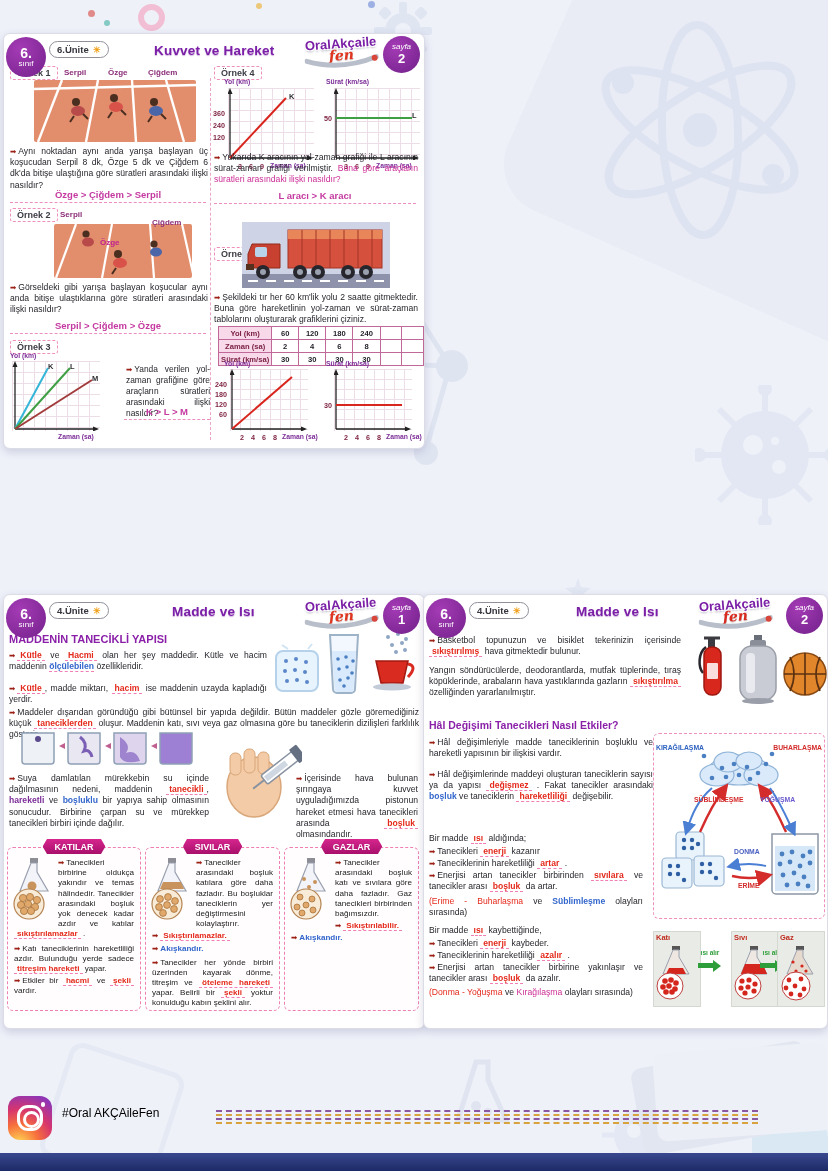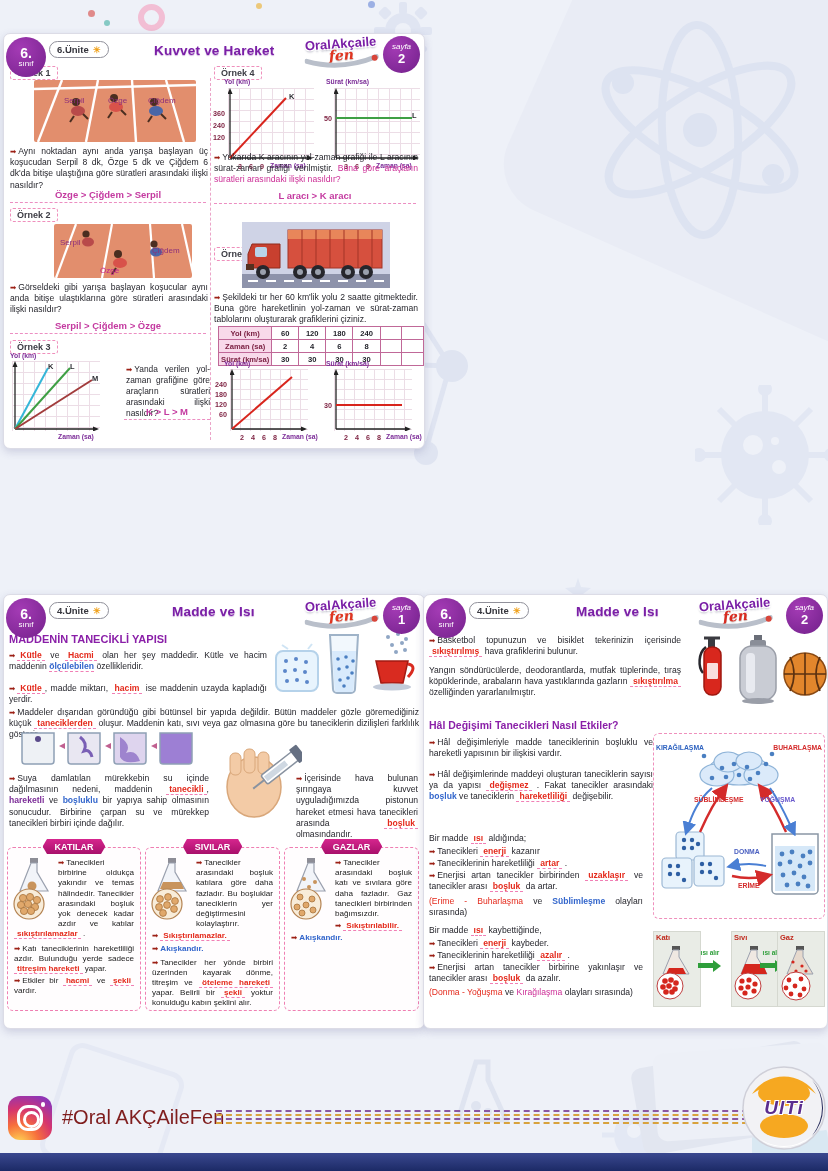--- a/index.html
+++ b/index.html
@@ -29,21 +29,21 @@
   .q{position:absolute;font-size:8.6px;line-height:1.3;color:#1f1f26;text-align:justify;}
   .seg-arrow{color:#9c1f14;font-size:7.5px;margin-right:2px;}
   .seg-blank{color:#e42a1c;font-weight:bold;border-bottom:1.2px dashed #f17fb5;padding:0 3px;}
   .seg-purple{color:#7c2d98;font-weight:bold;}
   .seg-blue{color:#3366cc;font-weight:bold;margin-top:8px;}
   .seg-blueu{color:#3366cc;font-weight:bold;border-bottom:1.2px dashed #f17fb5;}
   .seg-magenta{color:#cc2d96;}
   .seg-red{color:#e42a1c;}
   .answer{position:absolute;text-align:center;color:#c43aa0;font-weight:bold;font-size:9.5px;border-bottom:1.2px dashed #ec8ec2;padding-bottom:2px;}
   .phead{position:absolute;font-weight:bold;color:#8a1fa8;}
-  .runner-name{position:absolute;font-size:8px;font-weight:normal;color:#8c2f7a;z-index:2;margin-top:28px;}
+  .runner-name{position:absolute;font-size:8px;font-weight:bold;color:#8c2f7a;z-index:2;}
   
   .graph{position:absolute;}
   .plot{position:absolute;background-image:linear-gradient(#ecdde6 1px,transparent 1px),linear-gradient(90deg,#ecdde6 1px,transparent 1px);background-size:11px 11px;}
   .plot svg{position:absolute;left:0;top:0;}
   .gl{position:absolute;font-size:6.8px;font-weight:bold;color:#7c2d98;white-space:nowrap;}
   .gt{position:absolute;font-size:7.2px;font-weight:bold;color:#7c1f3f;white-space:nowrap;}
   .gname{position:absolute;font-size:7.5px;font-weight:bold;color:#2e2e34;}
   
   .tb{position:absolute;border-collapse:collapse;background:#fff;}
   .tb td{border:1px solid #c06898;height:12px;font-size:7.6px;text-align:center;padding:0 1px;}
@@ -65,21 +65,21 @@
   .garrow:after{content:"";position:absolute;right:-7px;top:-3.5px;border-left:8px solid #2e9e3a;border-top:6px solid transparent;border-bottom:6px solid transparent;}
   
   .section-head{position:absolute;width:828px;text-align:center;font-size:21px;font-weight:bold;}
   .section-head .unit{color:#29a9e1;}
   .section-head .rest{color:#3c3c42;}
   
   .ig{position:absolute;width:44px;height:44px;border-radius:12px;background:radial-gradient(circle at 25% 110%,#fdc651 8%,#f7703c 34%,#d6356d 60%,#9035b5 88%);}
   .ig:before{content:"";position:absolute;inset:9px;border:3px solid #fff;border-radius:11px;}
   .ig:after{content:"";position:absolute;left:50%;top:50%;width:11px;height:11px;margin:-7px;border:3px solid #fff;border-radius:50%;}
   .ig .dot{position:absolute;right:7px;top:6px;width:4.5px;height:4.5px;background:#fff;border-radius:50%;}
-  .hashtag{position:absolute;font-size:20px;color:#7f1d1d;}
+  .hashtag{position:absolute;font-size:12px;color:#000000;}
   .dashline{position:absolute;}
   .dashrow{height:0;border-top:2px dashed #8a57a0;margin-bottom:2px;}
   .dashrow.orange{border-top-color:#d8a23c;}
   .graycard{position:absolute;background:#e2e6f0;border-radius:10px;}
   .ulti{position:absolute;}
   .ulti .txt{position:absolute;left:0;right:0;top:31px;text-align:center;font-size:19px;font-weight:bold;font-style:italic;color:#5b2d8e;text-shadow:-1px -1px 0 #fff,1px -1px 0 #fff,-1px 1px 0 #fff,1px 1px 0 #fff;letter-spacing:1px;}
   .bottombar{position:absolute;left:0;top:1153px;width:828px;height:18px;background:linear-gradient(#3a488f,#1c2a66);}
 </style>
 </head>
 <body>
@@ -632,21 +632,21 @@
           <circle cx="70" cy="5" r="3" fill="#d8453a"></circle>
         </svg>
       <span class="bmain">OralAkçaile</span>
       <span class="bsub" style="color:#d92b20;">fen</span>
     </div>
     <div class="badge-page" style="left:362px;top:2px;">
       <span class="l">sayfa</span>
       <span class="n">2</span>
     </div>
 
-    <div class="q" style="left:5px;top:40px;width:252px;"><span class="seg seg-arrow">➡</span><span class="seg seg-plain">Basketbol topunuzun ve bisiklet tekerinizin içerisinde </span><span class="seg seg-blank">sıkıştırılmış</span><span class="seg seg-plain"> hava grafiklerini bulunur.</span></div>
+    <div class="q" style="left:5px;top:40px;width:252px;"><span class="seg seg-arrow">➡</span><span class="seg seg-plain">Basketbol topunuzun ve bisiklet tekerinizin içerisinde </span><span class="seg seg-blank">sıkıştırılmış</span><span class="seg seg-plain"> hava gitmektedir bulunur.</span></div>
     <div class="q" style="left:5px;top:70px;width:252px;"><span class="seg seg-plain">Yangın söndürücülerde, deodorantlarda, mutfak tüplerinde, tıraş köpüklerinde, arabaların hava yastıklarında gazların </span><span class="seg seg-blank">sıkıştırılma</span><span class="seg seg-plain"> özelliğinden yararlanılmıştır.</span></div>
 
     <svg class="abs" style="left:272px;top:36px;" width="32" height="74" viewBox="0 0 32 74">
       <path d="M10,16 C2,22 2,36 7,42" fill="none" stroke="#26262c" stroke-width="2.5"></path>
       <rect x="12" y="8" width="7" height="9" fill="#3a3a40"></rect>
       <line x1="8" y1="7" x2="24" y2="7" stroke="#3a3a40" stroke-width="3"></line>
       <rect x="8" y="16" width="17" height="48" rx="8" fill="#d8271d" stroke="#a01910" stroke-width="1.5"></rect>
       <rect x="11" y="32" width="11" height="16" rx="1" fill="#fff" opacity=".85"></rect>
     </svg>
     <svg class="abs" style="left:310px;top:40px;" width="48" height="70" viewBox="0 0 48 70">
@@ -751,21 +751,21 @@
       <span class="dlab" style="right:2px;top:10px;color:#d42b2b;">BUHARLAŞMA</span>
       <span class="dlab" style="left:40px;top:62px;color:#d42b2b;">SÜBLİMLEŞME</span>
       <span class="dlab" style="left:106px;top:62px;color:#6a5acd;">YOĞUŞMA</span>
       <span class="dlab" style="left:80px;top:114px;color:#4a5fc0;">DONMA</span>
       <span class="dlab" style="left:84px;top:148px;color:#d42b2b;">ERİME</span>
     </div>
 
     <div class="q" style="left:5px;top:238px;width:214px;"><span class="seg seg-plain">Bir madde </span><span class="seg seg-blank">ısı</span><span class="seg seg-plain"> aldığında;</span></div>
     <div class="q" style="left:5px;top:251px;width:214px;"><span class="seg seg-arrow">➡</span><span class="seg seg-plain">Tanecikleri </span><span class="seg seg-blank">enerji</span><span class="seg seg-plain"> kazanır</span></div>
     <div class="q" style="left:5px;top:263px;width:214px;"><span class="seg seg-arrow">➡</span><span class="seg seg-plain">Taneciklerinin hareketliliği </span><span class="seg seg-blank">artar</span><span class="seg seg-plain"> .</span></div>
-    <div class="q" style="left:5px;top:275px;width:214px;"><span class="seg seg-arrow">➡</span><span class="seg seg-plain">Enerjisi artan tanecikler birbirinden </span><span class="seg seg-blank">uzaklaşır</span><span class="seg seg-plain"> ve tanecikler arası </span><span class="seg seg-blank">boşluk</span><span class="seg seg-plain"> da artar.</span></div>
+    <div class="q" style="left:5px;top:275px;width:214px;"><span class="seg seg-arrow">➡</span><span class="seg seg-plain">Enerjisi artan tanecikler birbirinden </span><span class="seg seg-blank">sıvılara</span><span class="seg seg-plain"> ve tanecikler arası </span><span class="seg seg-blank">boşluk</span><span class="seg seg-plain"> da artar.</span></div>
     <div class="q" style="left:5px;top:301px;width:214px;"><span class="seg seg-red">(Erime - Buharlaşma</span><span class="seg seg-plain"> ve </span><span class="seg seg-blue">Süblimleşme</span><span class="seg seg-plain"> olayları sırasında)</span></div>
 
     <div class="q" style="left:5px;top:330px;width:214px;"><span class="seg seg-plain">Bir madde </span><span class="seg seg-blank">ısı</span><span class="seg seg-plain"> kaybettiğinde,</span></div>
     <div class="q" style="left:5px;top:343px;width:214px;"><span class="seg seg-arrow">➡</span><span class="seg seg-plain">Tanecikleri </span><span class="seg seg-blank">enerji</span><span class="seg seg-plain"> kaybeder.</span></div>
     <div class="q" style="left:5px;top:355px;width:214px;"><span class="seg seg-arrow">➡</span><span class="seg seg-plain">Taneciklerinin hareketliliği </span><span class="seg seg-blank">azalır</span><span class="seg seg-plain"> .</span></div>
     <div class="q" style="left:5px;top:367px;width:214px;"><span class="seg seg-arrow">➡</span><span class="seg seg-plain">Enerjisi artan tanecikler birbirine yakınlaşır ve tanecikler arası </span><span class="seg seg-blank">boşluk</span><span class="seg seg-plain"> da azalır.</span></div>
     <div class="q" style="left:5px;top:392px;width:214px;"><span class="seg seg-red">(Donma - Yoğuşma</span><span class="seg seg-plain"> ve </span><span class="seg seg-magenta">Kırağılaşma</span><span class="seg seg-plain"> olayları sırasında)</span></div>
 
     <div class="abs" style="left:229px;top:330px;width:170px;height:88px;">
       <div class="statecell" style="left:0;top:6px;">
@@ -840,25 +840,14 @@
   <div class="ig" style="left:8px;top:1096px;">
       <span class="dot"></span>
     </div>
   <div class="hashtag" style="left:62px;top:1106px;">#Oral AKÇAileFen</div>
   <div class="dashline" style="left:216px;top:1110px;width:542px;">
     <div class="dashrow"></div>
     <div class="dashrow orange"></div>
     <div class="dashrow"></div>
     <div class="dashrow orange"></div>
   </div>
-  <div class="ulti" style="left:742px;top:1066px;width:84px;height:84px;">
-    <svg width="84" height="84" viewBox="0 0 84 84">
-      <circle cx="42" cy="42" r="41" fill="#f2f2f5" stroke="#cfcfd8" stroke-width="1.5"></circle>
-      <path d="M10,28 A38,38 0 0 1 74,28 Q58,14 42,16 Q24,18 10,28 Z" fill="#f6a821"></path>
-      <ellipse cx="42" cy="27" rx="26" ry="13" fill="#f6a821"></ellipse>
-      <ellipse cx="42" cy="60" rx="24" ry="12" fill="#f6a821"></ellipse>
-      <path d="M70,14 A41,41 0 0 1 70,70 Q80,56 80,42 Q80,26 70,14 Z" fill="#2a2f5e"></path>
-      <path d="M14,70 A41,41 0 0 0 70,70 Q56,80 42,80 Q26,80 14,70 Z" fill="#fff"></path>
-    </svg>
-    <span class="txt">UlTi</span>
-  </div>
   <div class="bottombar"></div>
 </div>
 
 </body></html>

